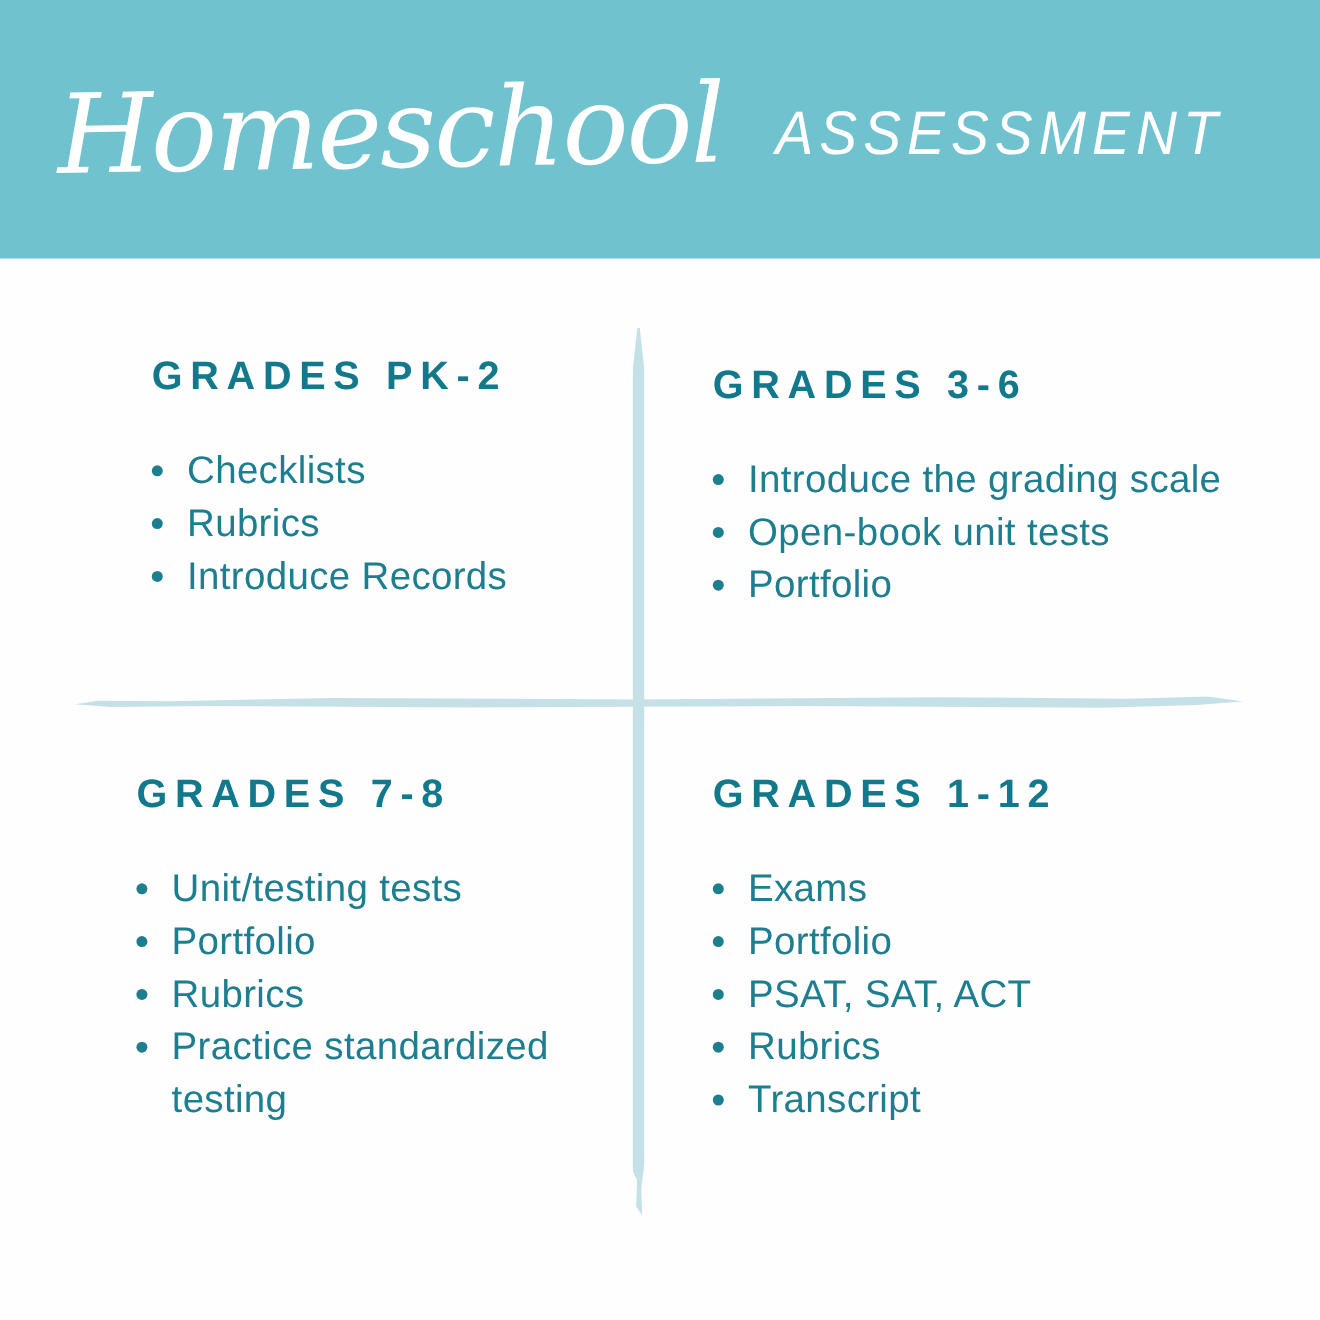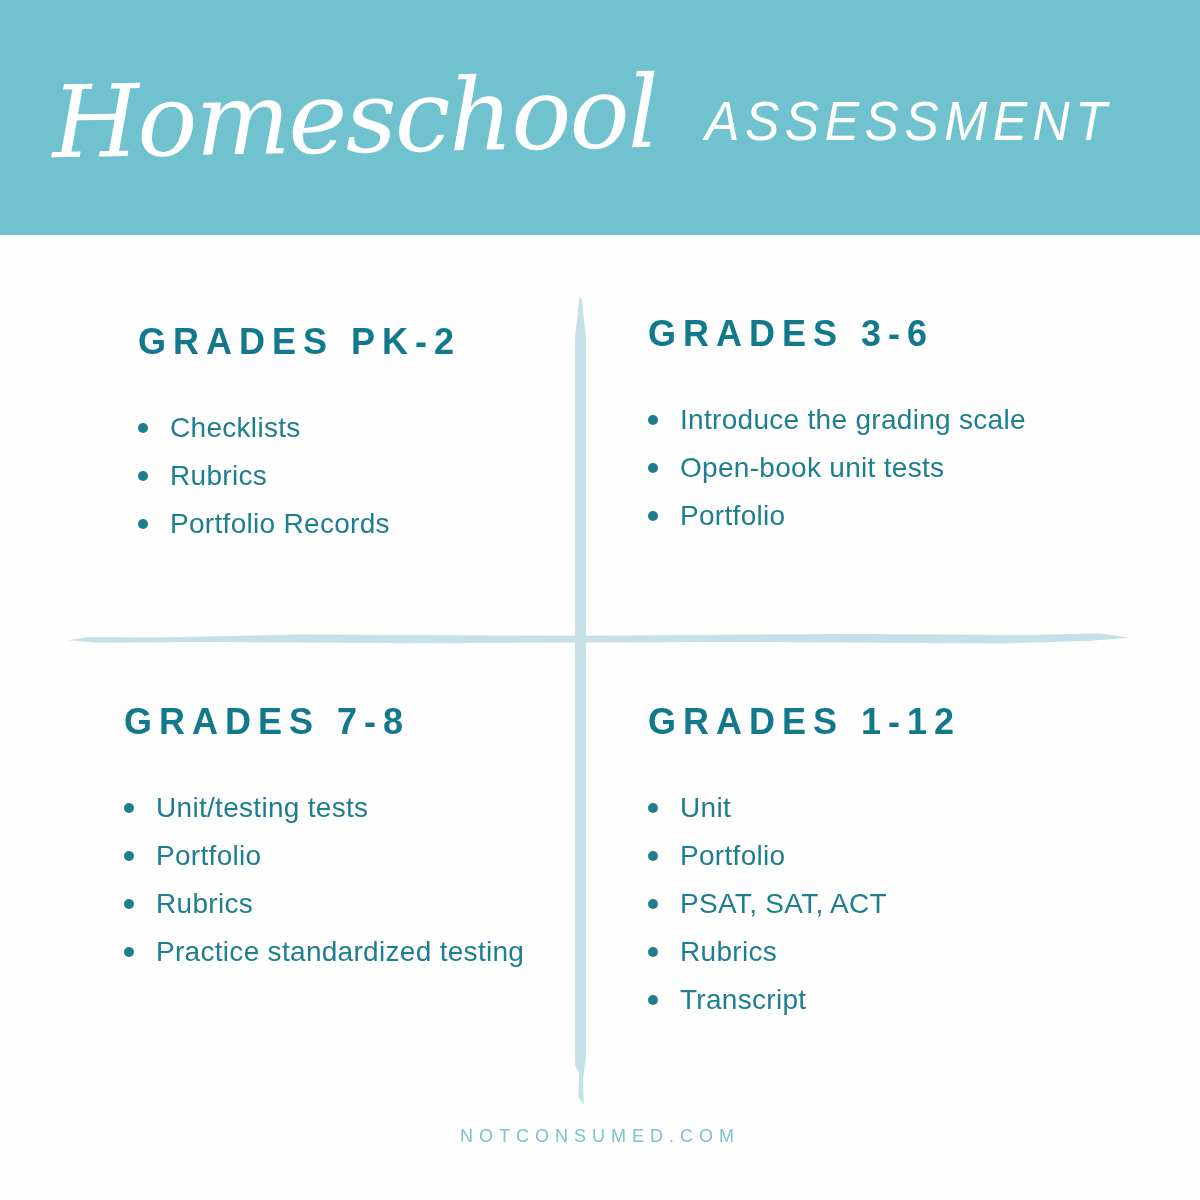--- a/index.html
+++ b/index.html
@@ -74,41 +74,41 @@
     top: 631px;
     width: 1062px;
     height: 16px;
     background: var(--divider-blue);
     clip-path: polygon(0% 58%, 2% 38%, 8% 40%, 22% 22%, 48% 30%, 74% 18%, 90% 26%, 97% 14%, 100% 42%, 96% 62%, 88% 78%, 62% 68%, 34% 76%, 12% 68%, 3% 74%);
   }
 
   
   .quadrant { position: absolute; }
   .q-tl { left: 138px; top: 316px; width: 410px; }
-  .q-tr { left: 648px; top: 308px; width: 500px; }
+  .q-tr { left: 648px; top: 324px; width: 500px; }
   .q-bl { left: 124px; top: 696px; width: 430px; }
   .q-br { left: 648px; top: 696px; width: 500px; }
 
   .q-heading {
     font-family: "Liberation Sans", sans-serif;
     font-weight: 700;
     font-size: 36px;
     line-height: 52px;
     letter-spacing: 7px;
     color: var(--heading-teal);
     margin-bottom: 36px;
     white-space: nowrap;
   }
   .q-list {
     list-style: none;
   }
   .q-list li {
     display: flex;
     align-items: flex-start;
-    font-size: 28px;
+    font-size: 35px;
     font-weight: 400;
     line-height: 48px;
     letter-spacing: 0.3px;
     color: var(--body-teal);
   }
   .q-list .dot {
     flex: 0 0 auto;
     width: 10px;
     height: 10px;
     border-radius: 50%;
@@ -148,21 +148,21 @@
         <li>
           <span class="dot"></span>
           <span class="item-text">Checklists</span>
         </li>
         <li>
           <span class="dot"></span>
           <span class="item-text">Rubrics</span>
         </li>
         <li>
           <span class="dot"></span>
-          <span class="item-text">Portfolio Records</span>
+          <span class="item-text">Introduce Records</span>
         </li>
       </ul>
   </section>
 
   <section class="quadrant q-tr">
     <h2 class="q-heading">GRADES 3-6</h2>
     <ul class="q-list">
         <li>
           <span class="dot"></span>
           <span class="item-text">Introduce the grading scale</span>
@@ -198,36 +198,35 @@
           <span class="item-text">Practice standardized testing</span>
         </li>
       </ul>
   </section>
 
   <section class="quadrant q-br">
     <h2 class="q-heading">GRADES 1-12</h2>
     <ul class="q-list">
         <li>
           <span class="dot"></span>
-          <span class="item-text">Unit</span>
+          <span class="item-text">Exams</span>
         </li>
         <li>
           <span class="dot"></span>
           <span class="item-text">Portfolio</span>
         </li>
         <li>
           <span class="dot"></span>
           <span class="item-text">PSAT, SAT, ACT</span>
         </li>
         <li>
           <span class="dot"></span>
           <span class="item-text">Rubrics</span>
         </li>
         <li>
           <span class="dot"></span>
           <span class="item-text">Transcript</span>
         </li>
       </ul>
   </section>
 
-  <footer class="footer">NOTCONSUMED.COM</footer>
 
 </div>
 
 </body></html>

